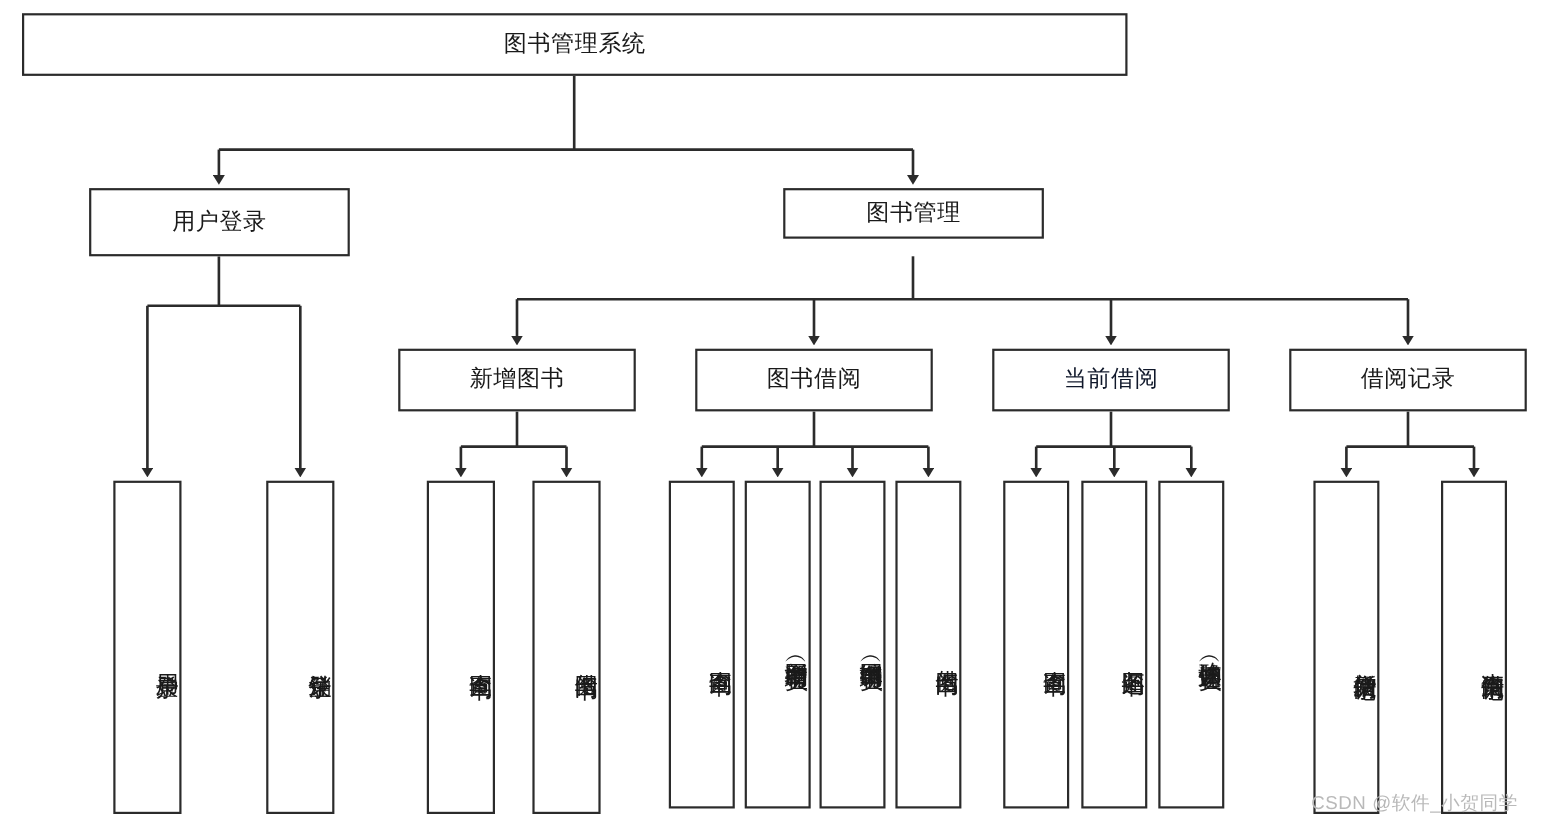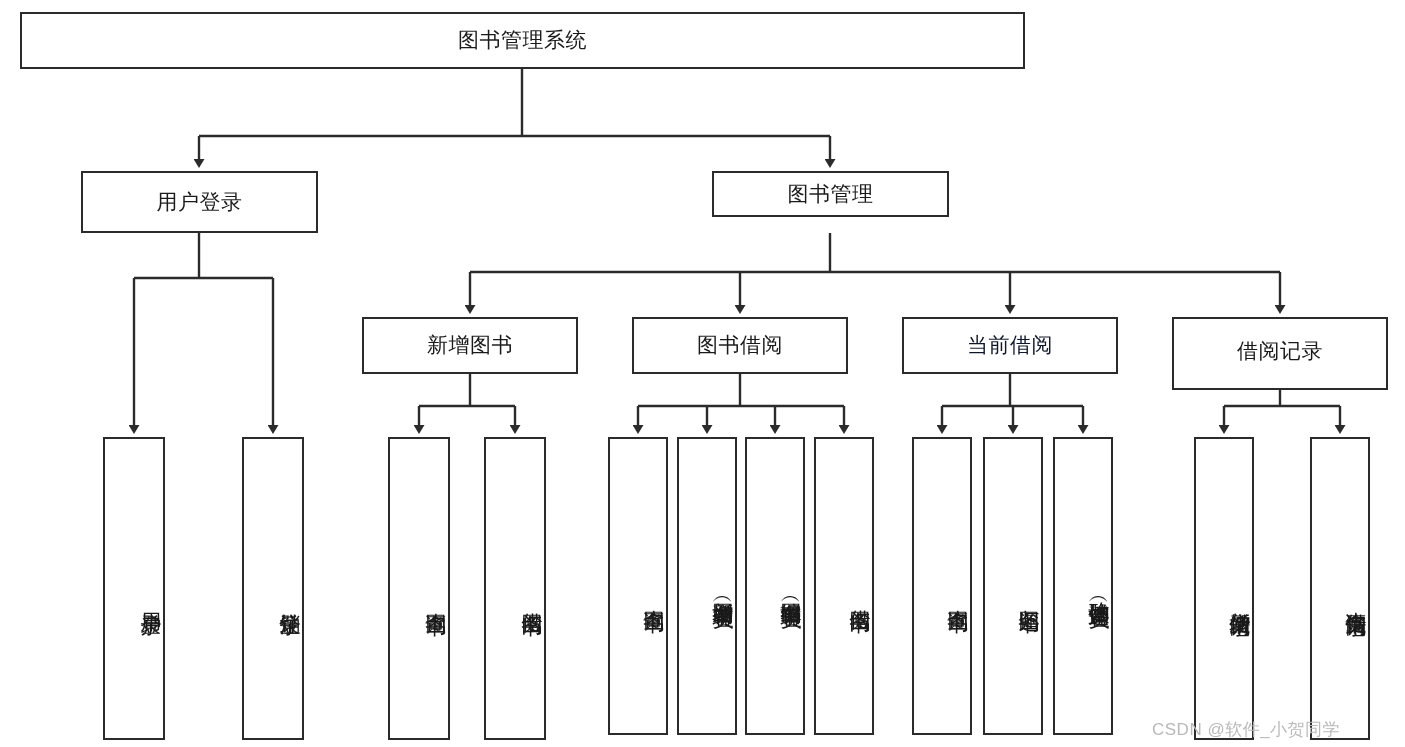--- a/index.html
+++ b/index.html
@@ -133,21 +133,21 @@
 
   <div class="node horiz" style="left: 362px; top: 317px; width: 216px; height: 57px; border-color: rgb(43, 43, 43); color: rgb(26, 26, 26);">
     <span class="node-label">新增图书</span>
   </div>
   <div class="node horiz" style="left: 632px; top: 317px; width: 216px; height: 57px; border-color: rgb(43, 43, 43); color: rgb(26, 26, 26);">
     <span class="node-label">图书借阅</span>
   </div>
   <div class="node horiz" style="left: 902px; top: 317px; width: 216px; height: 57px; border-color: rgb(43, 43, 43); color: #0f172a;">
     <span class="node-label">当前借阅</span>
   </div>
-  <div class="node horiz" style="left: 1172px; top: 317px; width: 216px; height: 73px; border-color: rgb(43, 43, 43); color: rgb(26, 26, 26); font-family: Liberation Mono, monospace;">
+  <div class="node horiz" style="left: 1172px; top: 317px; width: 216px; height: 57px; border-color: rgb(43, 43, 43); color: rgb(26, 26, 26);">
     <span class="node-label">借阅记录</span>
   </div>
 
   <div class="node vert" style="left: 103px; top: 437px; width: 62px; height: 303px; border-color: rgb(43, 43, 43); color: rgb(26, 26, 26);">
     <span class="node-label">用户登录</span>
   </div>
   <div class="node vert" style="left: 242px; top: 437px; width: 62px; height: 303px; border-color: rgb(43, 43, 43); color: rgb(26, 26, 26);">
     <span class="node-label">注销登录</span>
   </div>
   <div class="node vert" style="left: 388px; top: 437px; width: 62px; height: 303px; border-color: rgb(43, 43, 43); color: rgb(26, 26, 26);">
@@ -177,15 +177,15 @@
   <div class="node vert toptext" style="left: 1053px; top: 437px; width: 60px; height: 298px; border-color: rgb(43, 43, 43); color: rgb(26, 26, 26);">
     <span class="node-label">确认归还（管理员）</span>
   </div>
   <div class="node vert" style="left: 1194px; top: 437px; width: 60px; height: 303px; border-color: rgb(43, 43, 43); color: rgb(26, 26, 26);">
     <span class="node-label">新增借阅记录</span>
   </div>
   <div class="node vert" style="left: 1310px; top: 437px; width: 60px; height: 303px; border-color: rgb(43, 43, 43); color: rgb(26, 26, 26);">
     <span class="node-label">查询借阅记录</span>
   </div>
 
-  <div class="watermark" style="left: 1152px; top: 718px; color: rgb(185, 185, 185);">CSDN @软件_小贺同学</div>
+  <div class="watermark" style="left: 1192px; top: 718px; color: rgb(185, 185, 185);">CSDN @软件_小贺同学</div>
 
 </div>
 
 </body></html>

